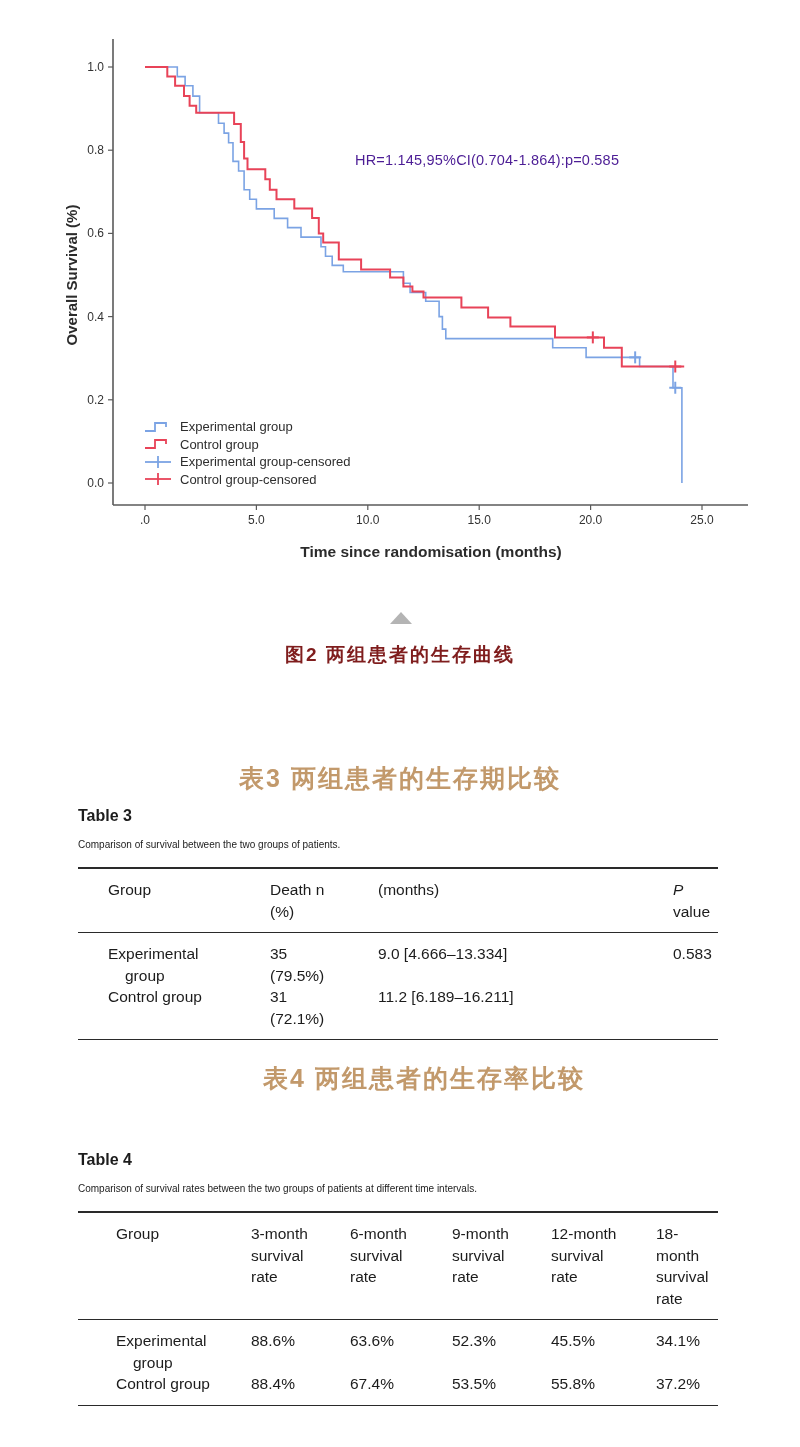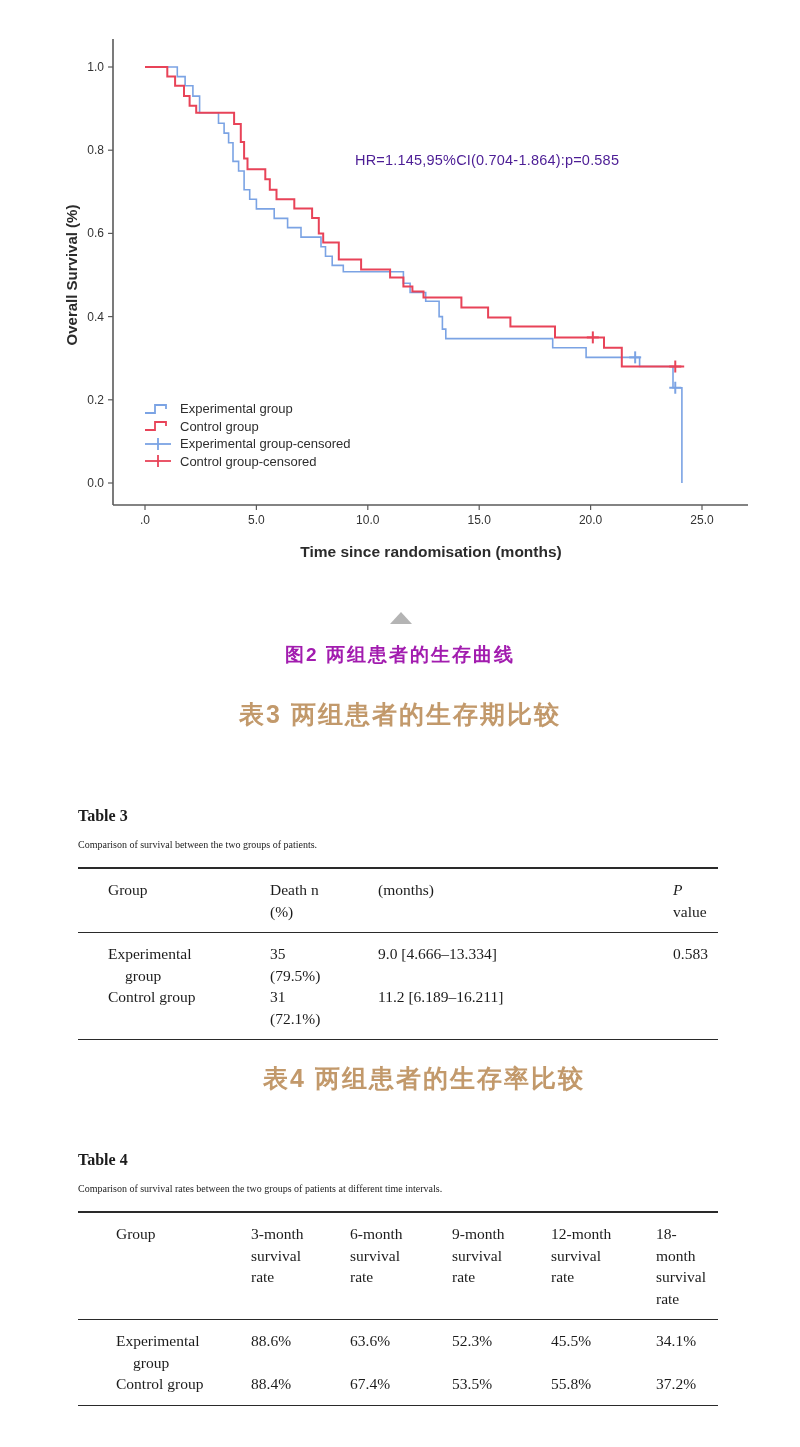--- a/index.html
+++ b/index.html
@@ -8,39 +8,39 @@
 
   
   #chart-wrap{position:absolute;left:60px;top:25px;width:700px;height:560px;}
   #km-svg{position:absolute;left:0;top:0;}
   .spine{stroke:#5a5a5a;stroke-width:1.6;fill:none;}
   .tick{stroke:#5a5a5a;stroke-width:1.2;}
   .ticklab{font-family:"Liberation Sans","DejaVu Sans",sans-serif;font-size:12px;fill:#333;}
   .axis-title{font-family:"Liberation Sans","DejaVu Sans",sans-serif;font-size:15px;font-weight:bold;fill:#2b2b2b;}
   #hr-annotation{position:absolute;left:295px;top:127px;font-size:14.5px;color:#4c1d95;
                  letter-spacing:.2px;white-space:nowrap;}
-  #legend{position:absolute;left:84px;top:375px;}
+  #legend{position:absolute;left:84px;top:393px;}
   .leg-row{display:flex;align-items:center;height:17.5px;}
   .leg-glyph{width:30px;height:16px;margin-right:6px;flex:0 0 30px;}
   .leg-label{font-size:13px;color:#2e2e2e;white-space:nowrap;}
 
   
   #sep-triangle{position:absolute;left:390px;top:612px;width:0;height:0;
     border-left:11px solid transparent;border-right:11px solid transparent;
     border-bottom:12px solid #b4b4b4;}
   #fig2-caption{position:absolute;left:0;top:642px;width:800px;text-align:center;
-    font-size:19px;font-weight:bold;color:#a21caf;letter-spacing:2px;}
+    font-size:19px;font-weight:bold;color:#7f1d1d;letter-spacing:2px;}
   .cn-heading{position:absolute;left:0;width:800px;text-align:center;
     font-size:25px;font-weight:bold;color:#c2996b;letter-spacing:2px;}
-  #t3-heading{top:698px;text-align:center;}
+  #t3-heading{top:762px;text-align:center;}
   #t4-heading{top:1062px;padding-left:24px;}
 
   
   .atable{position:absolute;left:78px;width:640px;
-    font-family:Liberation Serif, serif;color:#1c1c1c;}
+    font-family:Liberation Sans, sans-serif;color:#1c1c1c;}
   .atable .ttl{font-size:16px;font-weight:bold;line-height:20px;margin-bottom:5px;}
   .atable .cap{font-size:10px;line-height:27px;margin-bottom:9px;}
   .rule{border:0;border-top:2px solid #2a2a2a;margin:0;}
   .rule.thin{border-top-width:1.5px;}
   .tgrid{display:grid;}
   #t3-block{top:806px;}
   #t3-block .tgrid{grid-template-columns:162px 108px 295px 1fr;padding:10px 0 10px 14px;}
   #t4-block{top:1150px;}
   #t4-block .tgrid{grid-template-columns:135px 99px 102px 99px 105px 1fr;padding:10px 0 10px 22px;}
   .cell{font-size:15.5px;line-height:21.5px;padding-right:8px;margin-left:16px;}

